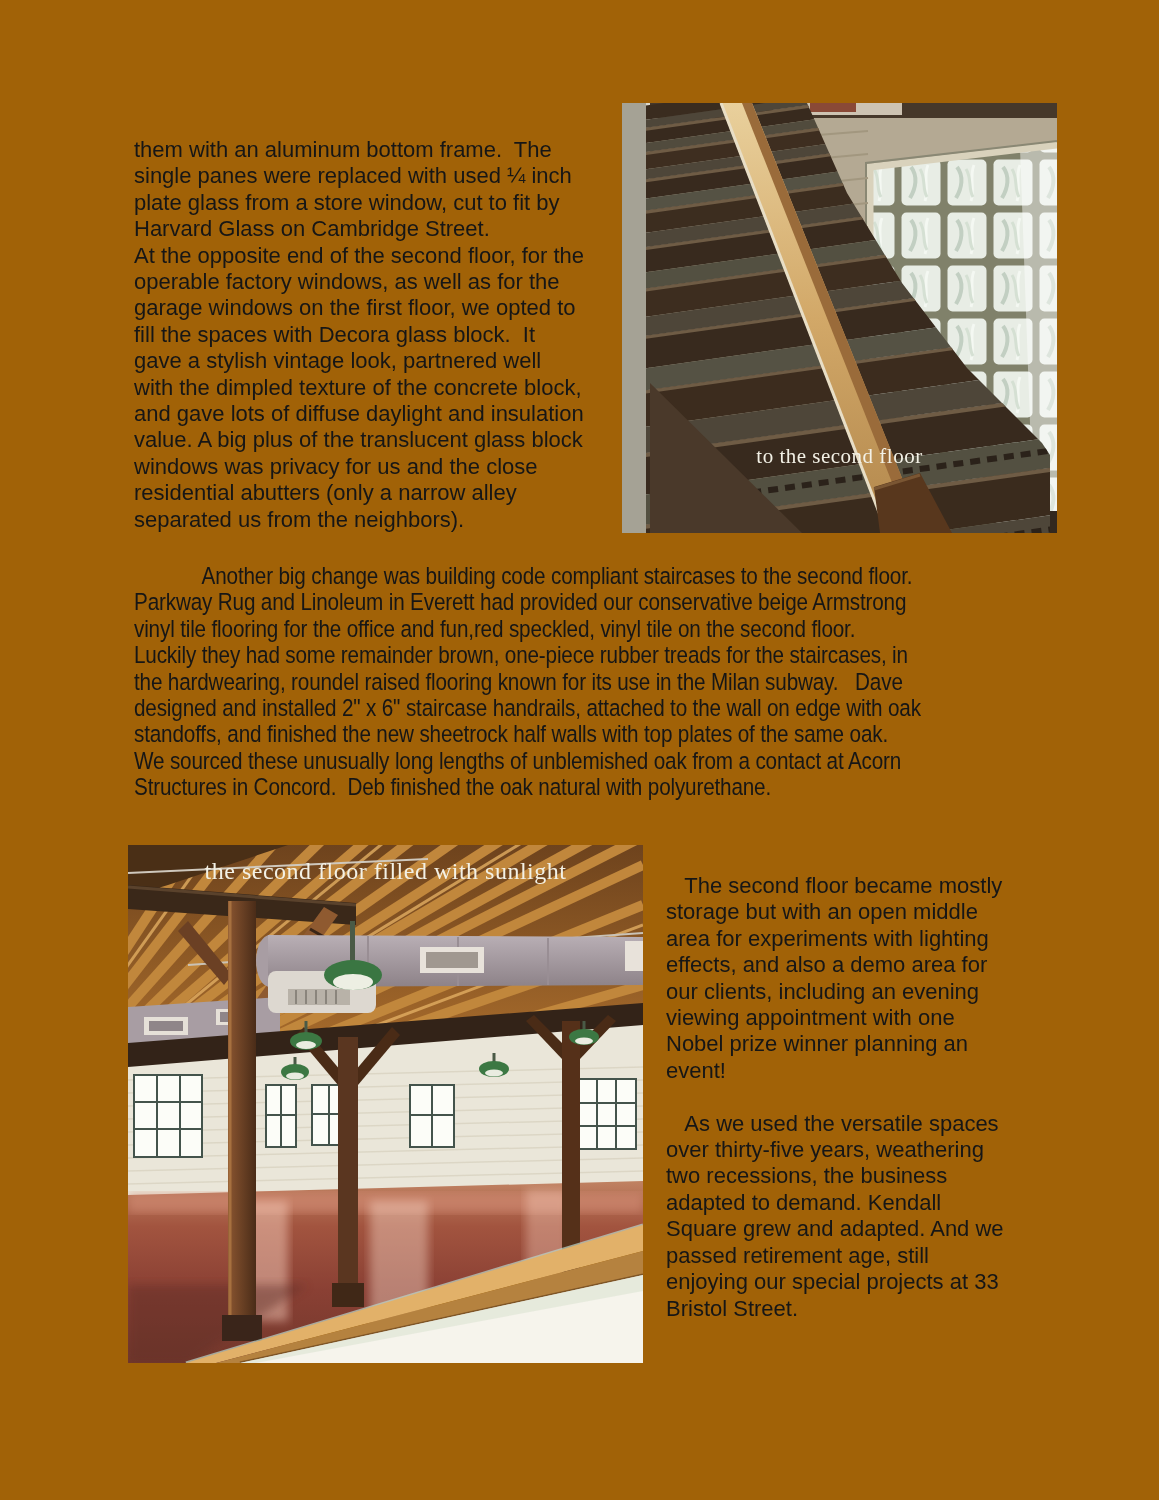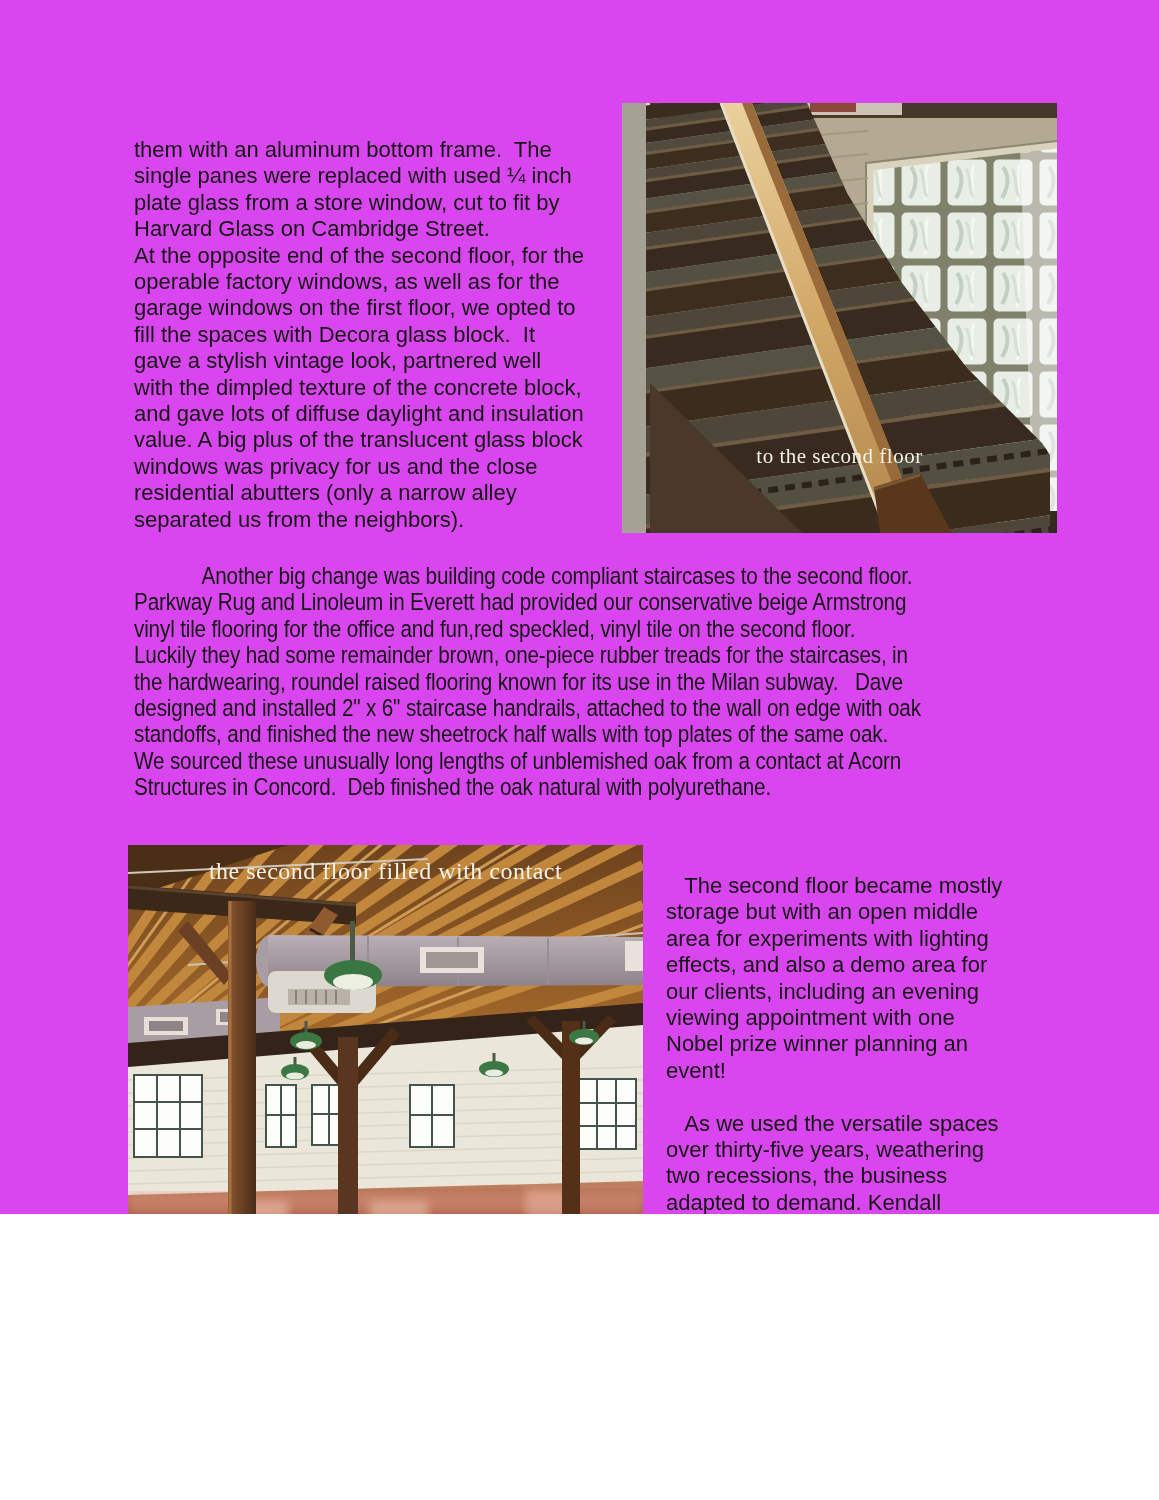--- a/index.html
+++ b/index.html
@@ -1,16 +1,16 @@
 <!DOCTYPE html>
 <html><head>
 <meta charset="utf-8">
 <style>
   html,body{margin:0;padding:0;background:#ffffff;}
-  .page{position:relative;width:1159px;height:1214px;background:#d946ef;
+  .page{position:relative;width:1159px;height:1500px;background:#a16207;
         font-family:"Liberation Sans",sans-serif;color:#161616;overflow:hidden;}
   .para{position:absolute;white-space:pre-wrap;font-size:22px;line-height:26.4px;}
   .left-col{left:134px;top:137px;width:548px;}
   .mid{left:134px;top:563px;width:1170px;font-size:24.5px;line-height:26.4px;
        transform:scaleX(0.845);transform-origin:left top;text-indent:80px;letter-spacing:-0.2px;}
   .right-col{left:666px;top:853px;width:392px;margin-top:20px;}
   figure{position:absolute;margin:0;padding:0;}
   .photo-stairs{left:622px;top:103px;width:435px;height:430px;}
   .photo-interior{left:128px;top:845px;width:515px;height:518px;}
   figure svg{display:block;width:100%;height:100%;}
@@ -332,21 +332,21 @@
         <line x1="58" y1="518" x2="515" y2="380" stroke="#bcd8cc" stroke-width="3" opacity="0.7"></line>
         <polygon points="58,518 515,380 515,406 88,518" fill="#e2b169"></polygon>
         <polygon points="88,518 515,406 515,430 112,518" fill="#b5823f"></polygon>
         <line x1="112" y1="518" x2="515" y2="430" stroke="#7e5526" stroke-width="3"></line>
       </g>
       <g>
         <polygon points="112,518 515,430 515,518" fill="#f6f4ec"></polygon>
         <polygon points="112,518 515,430 515,446 128,518" fill="#dfe5d6" opacity="0.7"></polygon>
       </g>
     </svg>
-    <div class="caption cap-interior">the second floor filled with contact</div>
+    <div class="caption cap-interior">the second floor filled with sunlight</div>
   </figure>
 
   <div class="para right-col">   The second floor became mostly
 storage but with an open middle
 area for experiments with lighting
 effects, and also a demo area for
 our clients, including an evening
 viewing appointment with one
 Nobel prize winner planning an
 event!

